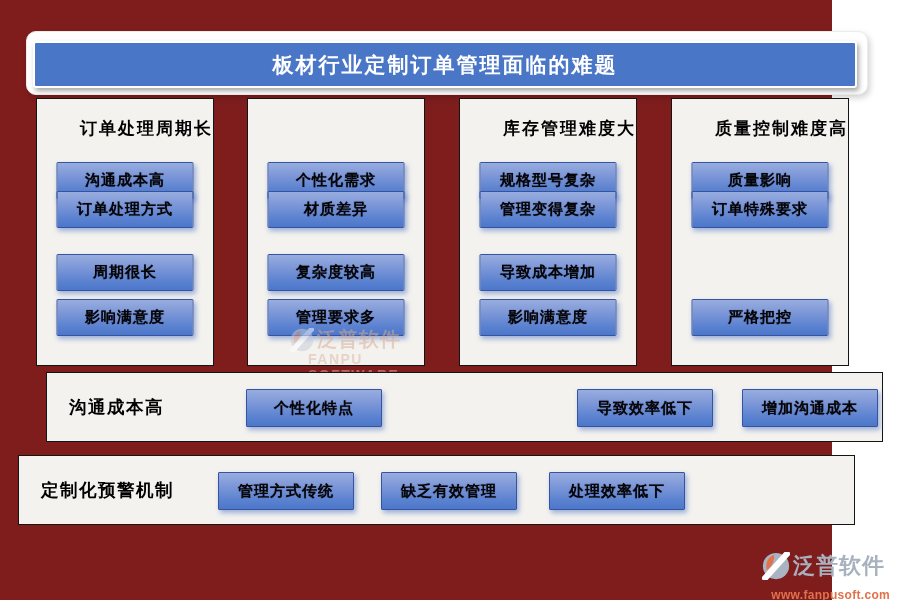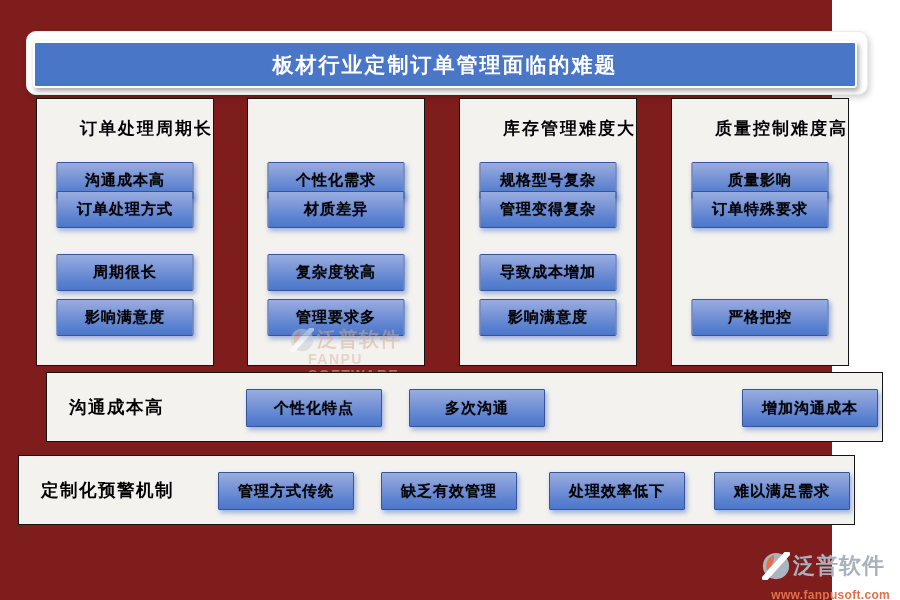--- a/index.html
+++ b/index.html
@@ -134,30 +134,29 @@
         </svg>
       </span>
       <span class="wm-name">泛普软件</span>
     </div>
     <div class="wm-sub">FANPU SOFTWARE</div>
   </div>
 
   <div class="row-panel r1">
     <div class="row-label">沟通成本高</div>
     <div class="chip p1">个性化特点</div>
-    <div class="chip p2">多次沟通</div>
+    <div class="chip p3">导致效率低下</div>
     <div class="chip p4">增加沟通成本</div>
   </div>
 
   <div class="row-panel r2">
     <div class="row-label">定制化预警机制</div>
     <div class="chip p1">管理方式传统</div>
     <div class="chip p2">缺乏有效管理</div>
     <div class="chip p3">处理效率低下</div>
-    <div class="chip p4">难以满足需求</div>
   </div>
 
   <div class="footer-brand">
     <div class="fb-row">
       <span>
         <svg class="logo-svg" width="28" height="28" viewBox="0 0 32 32">
           <circle cx="16" cy="16" r="15" fill="#a9b4c1"></circle>
           <rect x="-6" y="12.5" width="44" height="7" fill="#ffffff" transform="rotate(-48 16 16)"></rect>
           <path d="M14 3.5 C 6.5 5.5, 3.5 13, 5.5 20.5 C 10 18, 14 12, 14 3.5 Z" fill="#e2714c"></path>
         </svg>

